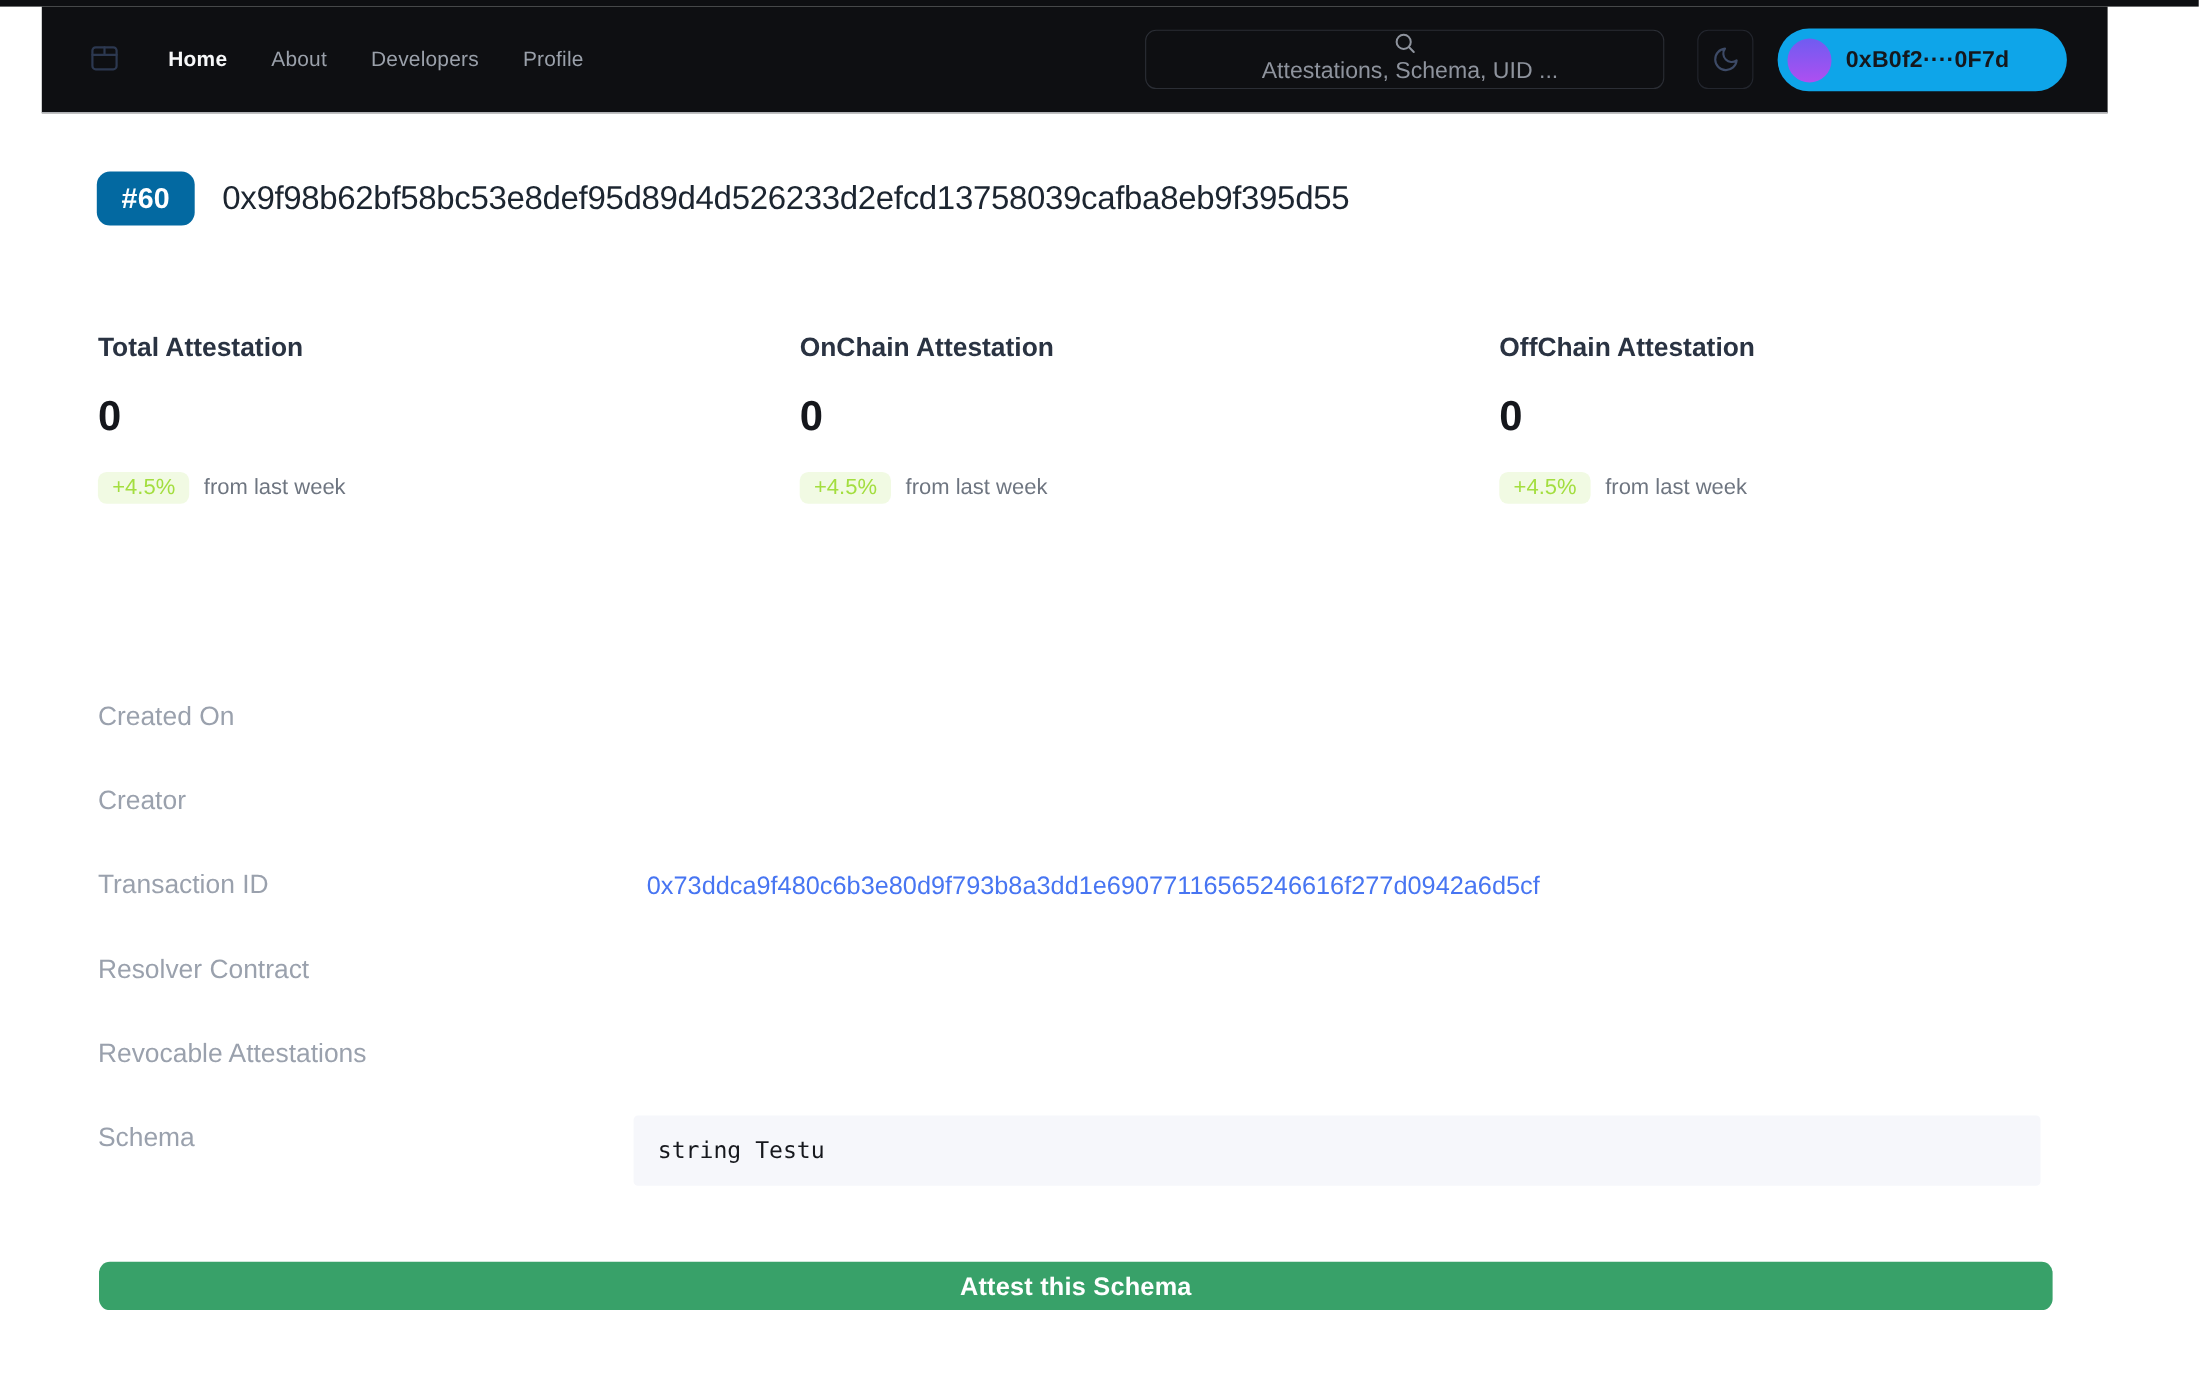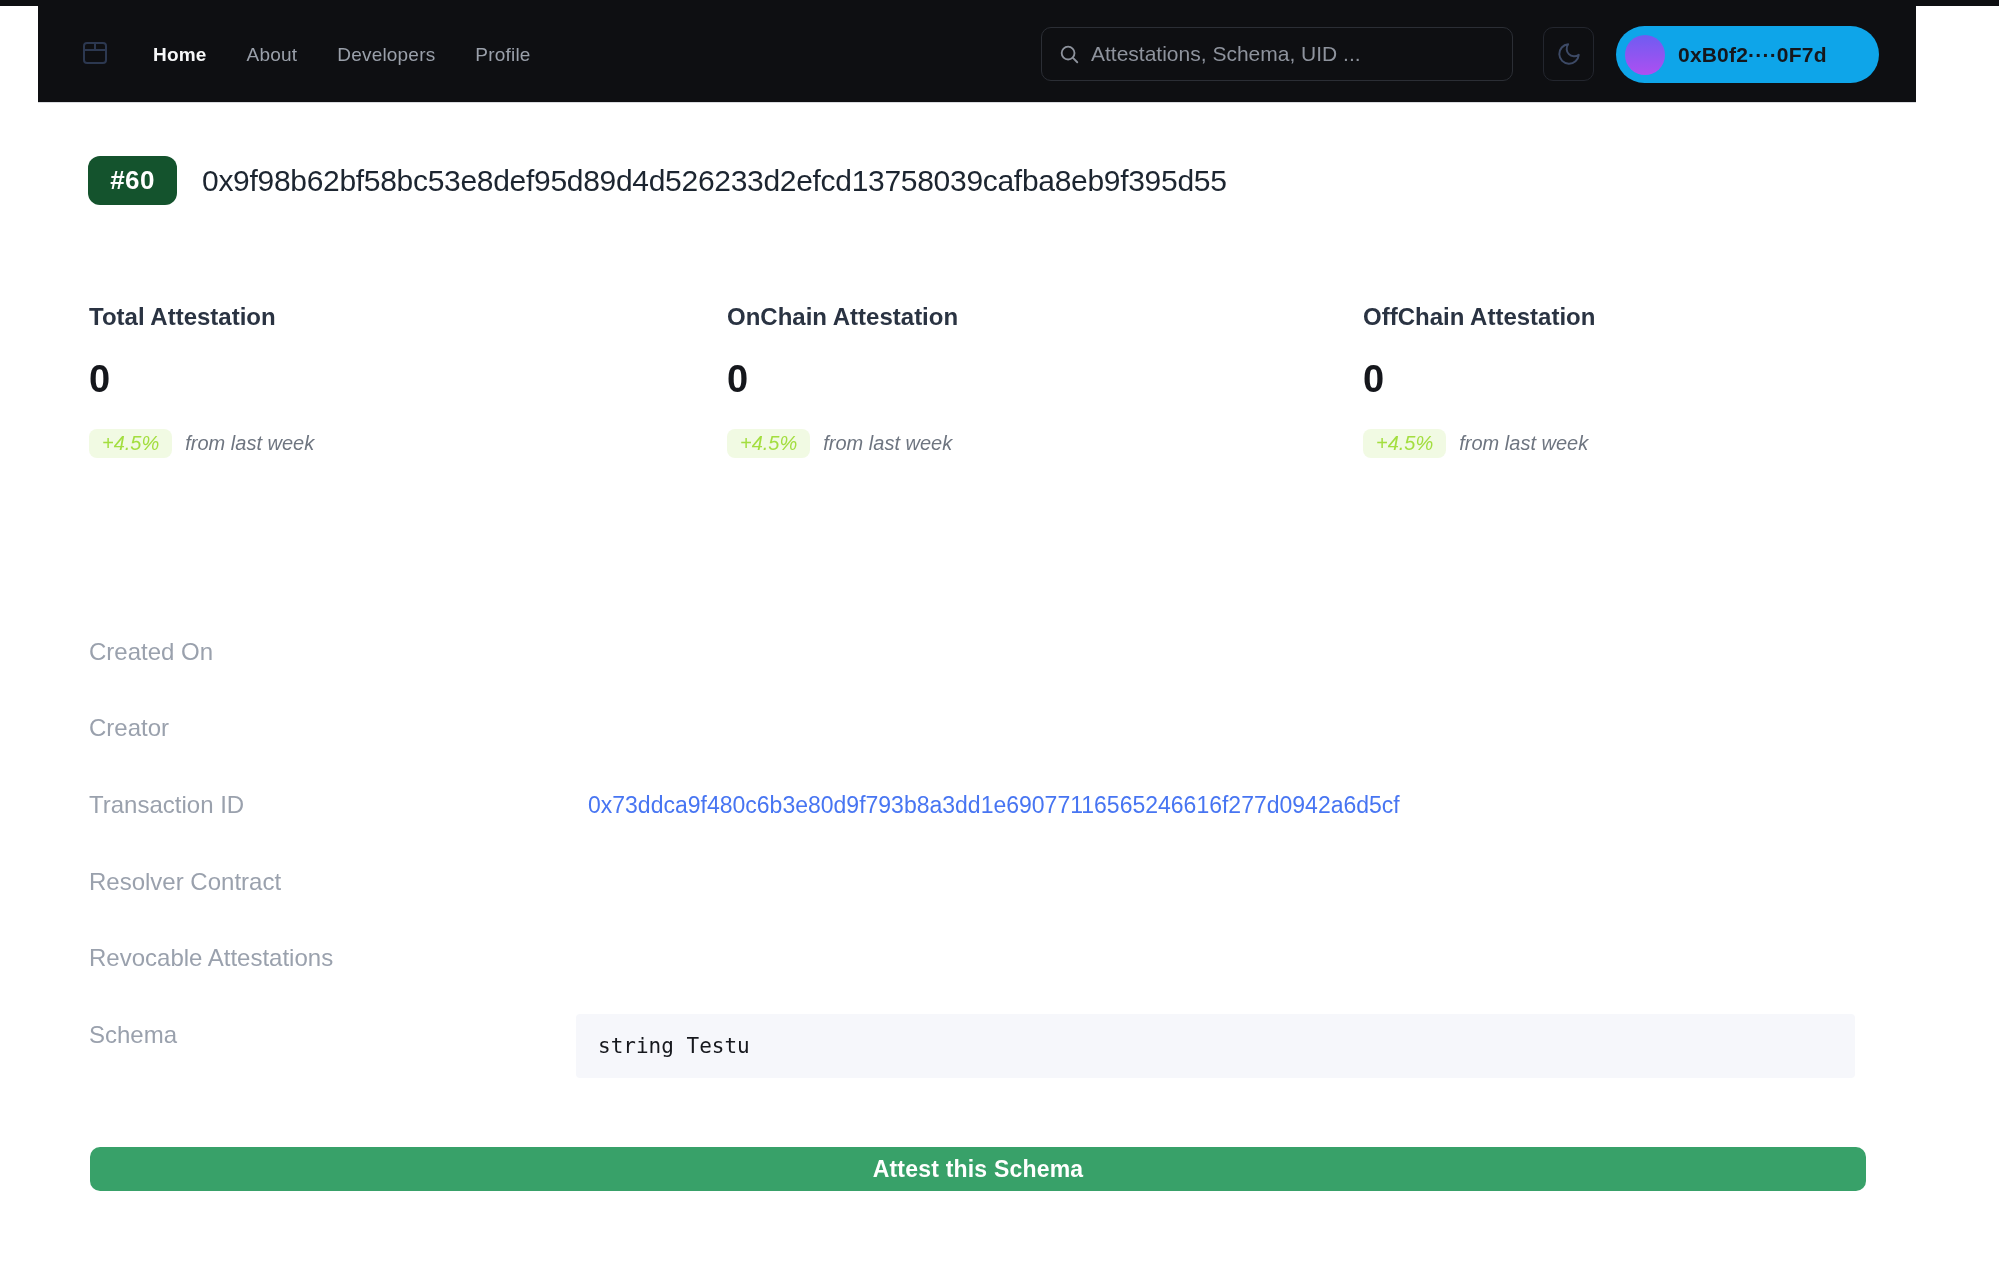--- a/index.html
+++ b/index.html
@@ -12,49 +12,49 @@
   .navbar { position:absolute; left:38px; top:6px; width:1878px; height:97px;
             background:var(--navbar-bg); border-bottom:1px solid #d9dbdf; }
   .logo-btn { position:absolute; left:42px; top:0; height:97px; display:flex; align-items:center; cursor:pointer; background:none; border:none; }
   .nav-items { position:absolute; left:115px; top:0; height:97px; display:flex; align-items:center; gap:40px; }
   .nav-item { font-size:19px; font-weight:500; color:#9aa0aa; cursor:pointer; background:none; border:none;
               font-family:inherit; letter-spacing:.2px; }
   .nav-item.active { color:#f7f8f9; font-weight:600; }
 
   .search-box { position:absolute; left:1003px; top:21px; width:472px; height:54px;
                 border:1px solid #2b2e35; border-radius:10px; display:flex; align-items:center;
-                padding:0 16px; background:transparent; }
+                padding:0 16px; background:transparent;flex-direction:column; }
   .search-box input { flex:1; background:transparent; border:none; outline:none; margin-left:11px;
                       font-size:21px; color:#d5d8dd; font-family:inherit; }
   .search-box input::placeholder { color:#8e939d; opacity:1; }
 
   .moon-btn { position:absolute; left:1505px; top:21px; width:51px; height:54px;
               border:1px solid #23262e; border-radius:10px; background:transparent;
               display:flex; align-items:center; justify-content:center; cursor:pointer; }
 
   .wallet-pill { position:absolute; left:1578px; top:20px; height:57px; width:263px;
                  background:#0ea5e9; border-radius:29px; display:flex; align-items:center;
                  padding:0 20px 0 9px; cursor:pointer; border:none; }
   .wallet-avatar { width:40px; height:40px; border-radius:50%; flex:0 0 auto;
                    background:linear-gradient(180deg,var(--avatar-top),var(--avatar-bottom)); }
   .wallet-addr { margin-left:13px; font-size:21px; font-weight:600; color:#15171c; letter-spacing:.2px; white-space:nowrap; }
 
   
   .schema-header { position:absolute; left:88px; top:156px; height:49px; display:flex; align-items:center; }
-  .schema-number { width:89px; height:49px; background:#14532d; color:#fff; border-radius:12px;
+  .schema-number { width:89px; height:49px; background:#0369a1; color:#fff; border-radius:12px;
                    display:flex; align-items:center; justify-content:center;
                    font-size:26px; font-weight:700; letter-spacing:.3px; }
   .schema-uid { margin-left:25px; font-size:30px; color:#1c2530; letter-spacing:-0.3px; white-space:nowrap; }
 
   
   .stat-card { position:absolute; top:305px; width:560px; }
   .stat-card.c0 { left:89px; } .stat-card.c1 { left:727px; } .stat-card.c2 { left:1363px; }
   .stat-title { font-size:24px; font-weight:600; color:#2a3342; line-height:24px; }
   .stat-value { font-size:38px; font-weight:700; color:#15171c; line-height:40px; margin-top:30px; }
-  .stat-delta-row { margin-top:30px; display:flex; align-items:center; height:29px;font-style:italic; }
+  .stat-delta-row { margin-top:30px; display:flex; align-items:center; height:29px; }
   .delta-badge { height:29px; line-height:29px; padding:0 13px; border-radius:8px;
                  background:var(--lime-bg); color:var(--lime-text); font-size:20px; }
   .delta-note { margin-left:13px; font-size:20px; color:#6e7580; }
 
   
   .detail-label { position:absolute; left:89px; font-size:24px; line-height:28px; color:#9aa1ad; }
   .detail-label.r0 { top:638px; } .detail-label.r1 { top:714px; }
   .detail-label.r2 { top:791px; } .detail-label.r3 { top:868px; }
   .detail-label.r4 { top:944px; } .detail-label.r5 { top:1021px; }
 

